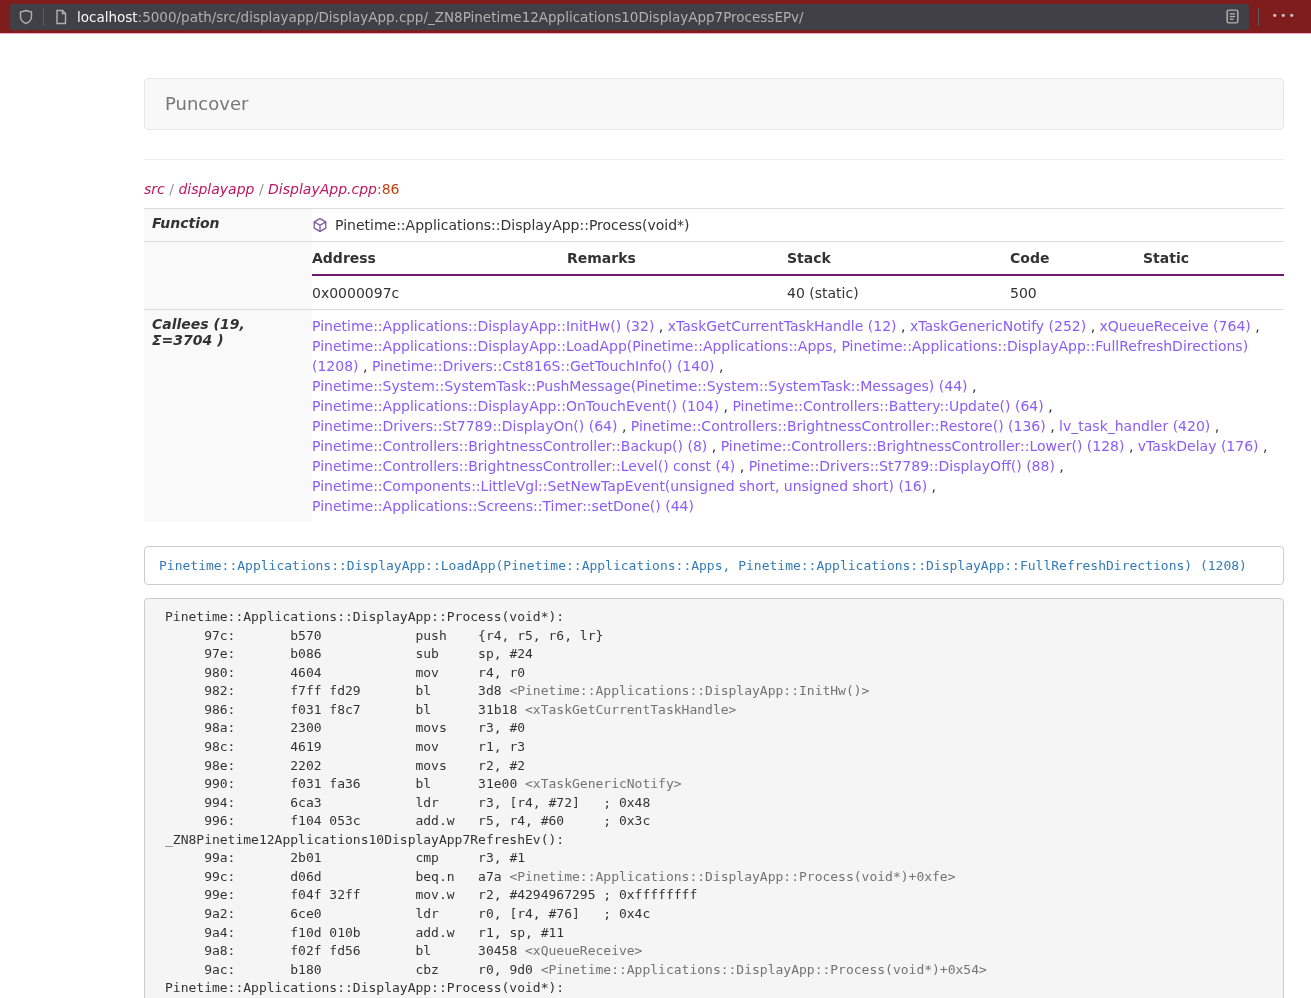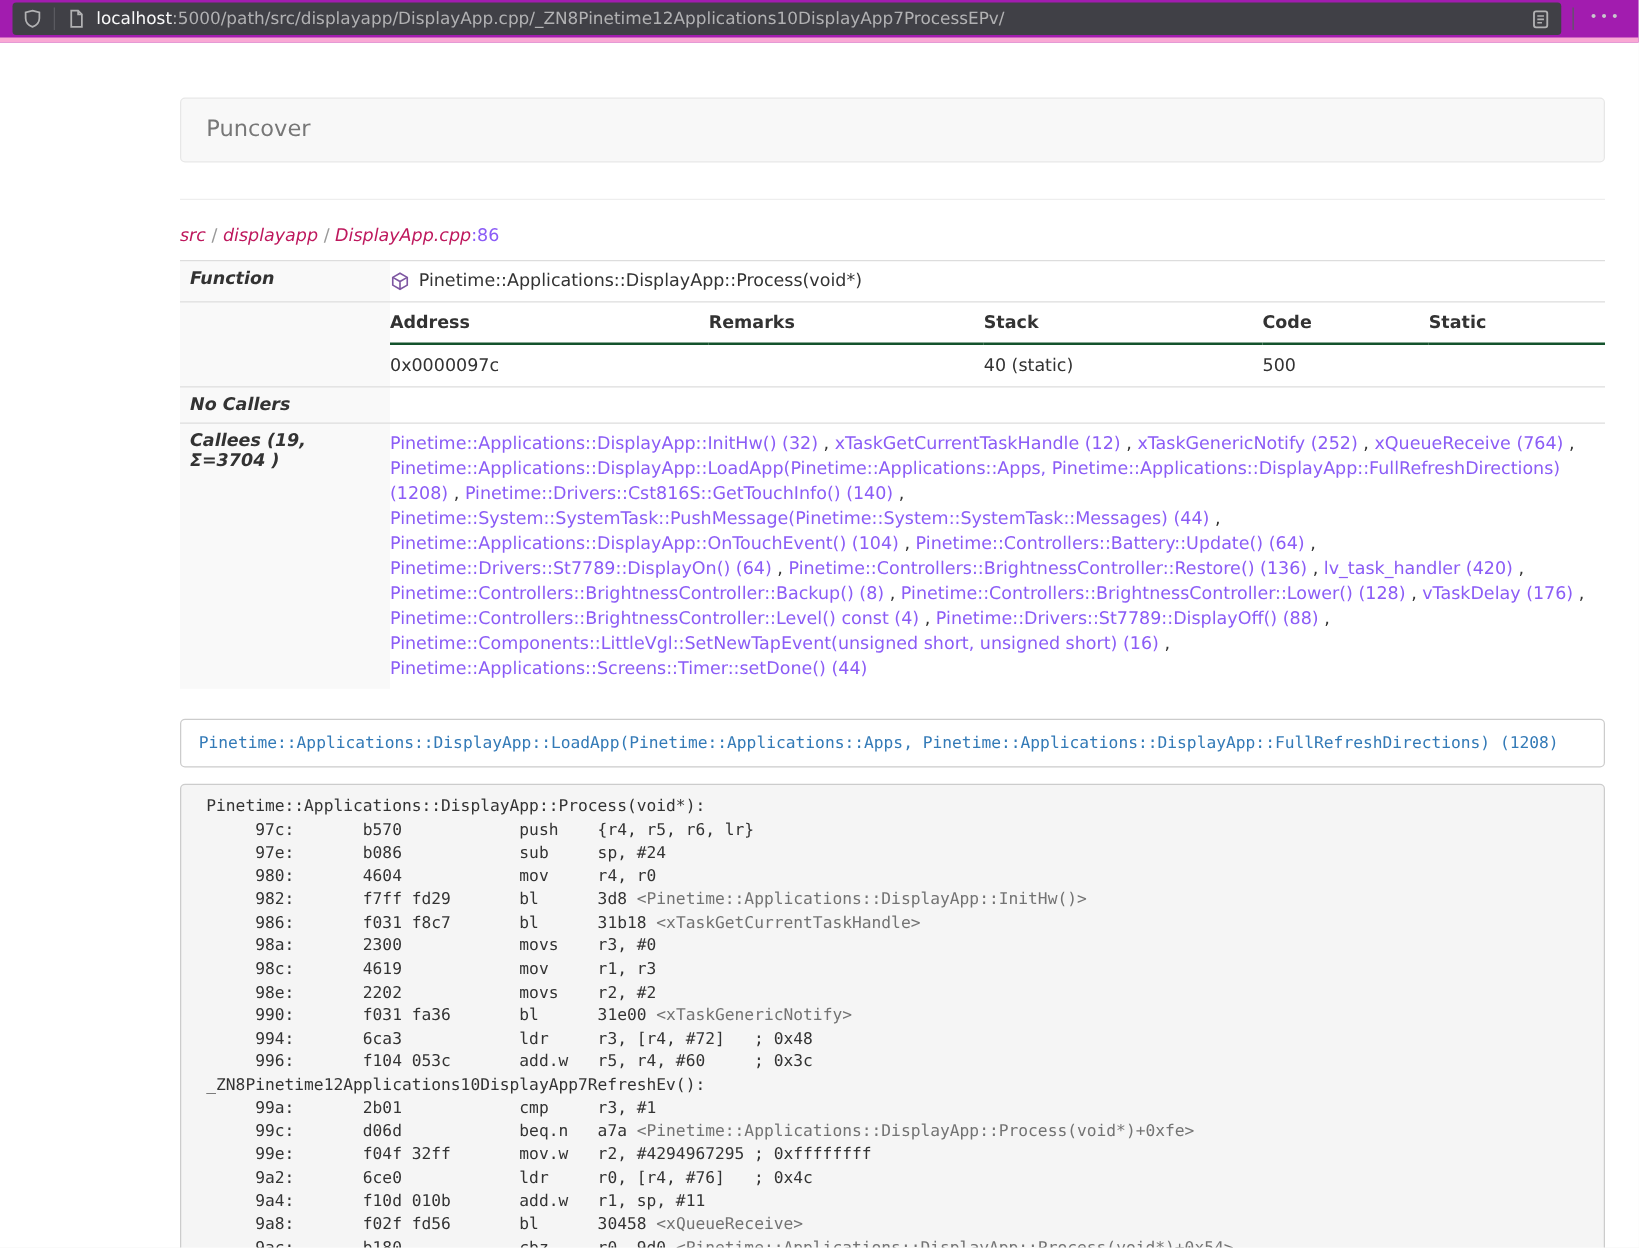--- a/index.html
+++ b/index.html
@@ -3,21 +3,21 @@
 <meta charset="utf-8">
 <style>
   * { box-sizing: border-box; }
   html,body { margin:0; padding:0; }
   body {
     width:1311px; height:998px; overflow:hidden; background:#fff;
     font-family:"DejaVu Sans","Liberation Sans",sans-serif; font-size:14px; color:#333;
   }
   
   .toolbar {
-    height:34px; background:#a21caf; border-bottom:4px solid #f9a8d4;
+    height:34px; background:#7f1d1d; border-bottom:1px solid #f9a8d4;
     display:flex; align-items:center; padding:0 10px;
   }
   .urlbar {
     flex:1; height:26px; background:#404046; border-radius:3px;
     display:flex; align-items:center; padding:0 8px; min-width:0;
   }
   .tb-sep { width:1px; height:18px; background:#5a5a60; margin:0 9px; flex:0 0 auto; }
   .url-text { flex:1; min-width:0; white-space:nowrap; overflow:hidden; font-size:13.5px; color:#b1b1b3; margin-left:8px; }
   .url-host { color:#f9f9fa; }
   .tb-icon { flex:0 0 auto; display:flex; align-items:center; }
@@ -26,31 +26,31 @@
   .container { margin:44px 0 0 144px; width:1140px; }
   .navbar {
     height:52px; background:#f8f8f8; border:1px solid #e7e7e7; border-radius:4px;
     display:flex; align-items:flex-start;
   }
   .brand { padding:0 20px; font-size:18px; color:#777; text-decoration:none; line-height:50px; }
   hr.rule { border:0; border-top:1px solid #eee; margin:29px 0 19px 0; }
   .crumbs { margin:0 0 9px 0; font-size:14px; line-height:20px; }
   .crumbs a { color:#be185d; text-decoration:none;font-style:italic; }
   .crumb-sep { color:#999; }
-  .crumb-line { color:#8b5cf6; }
+  .crumb-line { color:#c2410c; }
   
   table.fn { width:100%; border-collapse:collapse; margin-bottom:24px; }
   table.fn th.rowlabel {
     width:168px; text-align:left; vertical-align:top; font-weight:bold;
     padding:6px 8px; background:#f9f9f9; border-top:1px solid #ddd; font-size:14px;font-style:italic;
   }
   table.fn td.rowval { border-top:1px solid #ddd; padding:6px 0; vertical-align:top; line-height:20px; }
   table.fn td.rowval.nopad { padding:0; }
   table.sub { width:100%; border-collapse:collapse; }
-  table.sub th { text-align:left; font-weight:bold; padding:6px 8px 6px 0; border-bottom:2px solid #14532d; line-height:20px; }
+  table.sub th { text-align:left; font-weight:bold; padding:6px 8px 6px 0; border-bottom:2px solid #701a75; line-height:20px; }
   table.sub td { padding:7px 8px 6px 0; line-height:20px; }
   .fn-name-cell { display:flex; align-items:center; gap:7px; }
   .callees a { color:#8b5cf6; text-decoration:none; }
   
   .loadapp-box {
     border:1px solid #ccc; border-radius:4px; background:#fff;
     padding:9px 14px; margin-bottom:13px;
     font-family:"DejaVu Sans Mono","Liberation Mono",monospace; font-size:13px; line-height:19px;
     white-space:nowrap; overflow:hidden;
   }
@@ -145,24 +145,20 @@
             <td></td>
             <td>40 (static)</td>
             <td>500</td>
             <td></td>
           </tr>
         </tbody>
             </table>
       </td>
     </tr>
     <tr>
-      <th class="rowlabel">No Callers</th>
-      <td class="rowval"></td>
-    </tr>
-    <tr>
       <th class="rowlabel">Callees (19, Σ=3704 )</th>
       <td class="rowval callees"><a href="#">Pinetime::Applications::DisplayApp::InitHw() (32)</a> , <a href="#">xTaskGetCurrentTaskHandle (12)</a> , <a href="#">xTaskGenericNotify (252)</a> , <a href="#">xQueueReceive (764)</a> , <a href="#">Pinetime::Applications::DisplayApp::LoadApp(Pinetime::Applications::Apps, Pinetime::Applications::DisplayApp::FullRefreshDirections) (1208)</a> , <a href="#">Pinetime::Drivers::Cst816S::GetTouchInfo() (140)</a> , <a href="#">Pinetime::System::SystemTask::PushMessage(Pinetime::System::SystemTask::Messages) (44)</a> , <a href="#">Pinetime::Applications::DisplayApp::OnTouchEvent() (104)</a> , <a href="#">Pinetime::Controllers::Battery::Update() (64)</a> , <a href="#">Pinetime::Drivers::St7789::DisplayOn() (64)</a> , <a href="#">Pinetime::Controllers::BrightnessController::Restore() (136)</a> , <a href="#">lv_task_handler (420)</a> , <a href="#">Pinetime::Controllers::BrightnessController::Backup() (8)</a> , <a href="#">Pinetime::Controllers::BrightnessController::Lower() (128)</a> , <a href="#">vTaskDelay (176)</a> , <a href="#">Pinetime::Controllers::BrightnessController::Level() const (4)</a> , <a href="#">Pinetime::Drivers::St7789::DisplayOff() (88)</a> , <a href="#">Pinetime::Components::LittleVgl::SetNewTapEvent(unsigned short, unsigned short) (16)</a> , <a href="#">Pinetime::Applications::Screens::Timer::setDone() (44)</a></td>
     </tr>
   </tbody>
     </table>
 
   <div class="loadapp-box">
     <a href="#">Pinetime::Applications::DisplayApp::LoadApp(Pinetime::Applications::Apps, Pinetime::Applications::DisplayApp::FullRefreshDirections) (1208)</a>
   </div>
 

